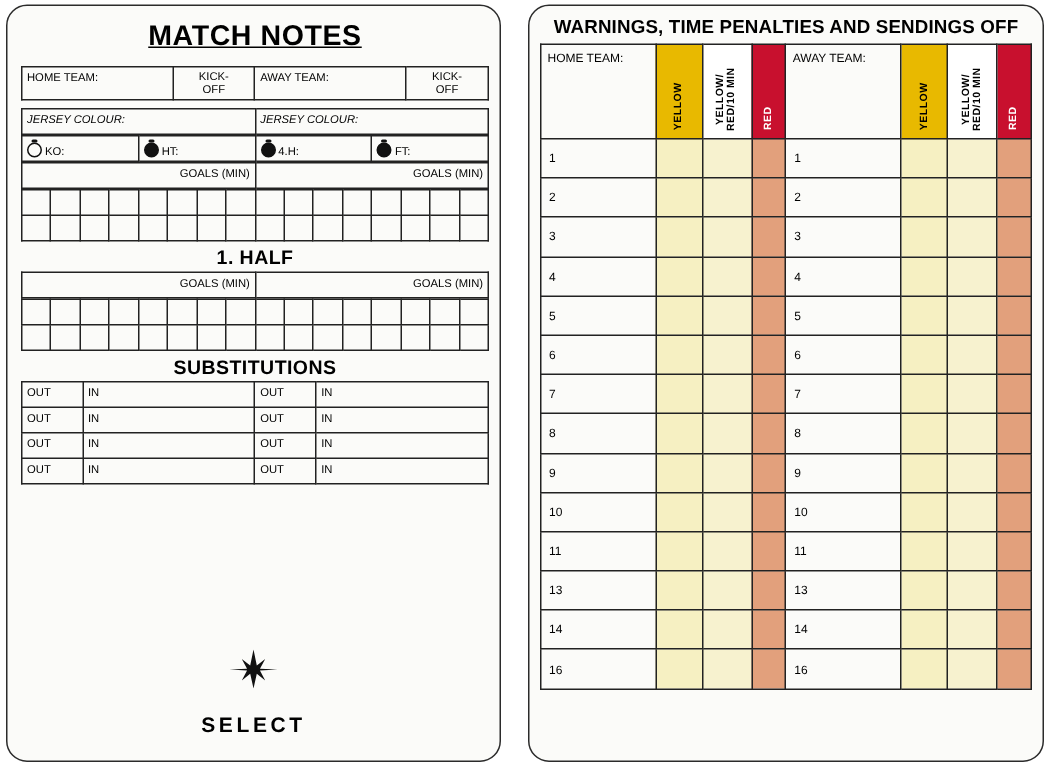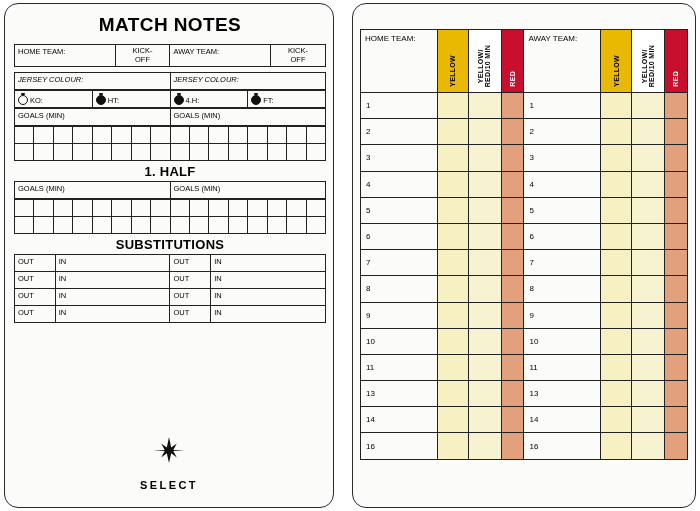--- a/index.html
+++ b/index.html
@@ -56,20 +56,21 @@
     left: 9px;
     top: 6px;
     width: 312px;
   }
   .match-notes {
     font-size: 19px;
     font-weight: bold;
     text-align: center;
     padding: 4px 0 8px 0;
     letter-spacing: 0.4px;
+    text-decoration: underline;
   }
 
   table.grid {
     border-collapse: collapse;
     width: 100%;
     table-layout: fixed;
   }
   table.grid td {
     border: 1px solid #222;
     font-size: 7.5px;
@@ -97,21 +98,21 @@
   .stop::before {
     content: "";
     position: absolute;
     left: 2px; top: -3px;
     width: 4px; height: 2px;
     background: #111;
     border-radius: 1px;
   }
   .stop.filled { background: #111; }
 
-  .goals-head td { height: 12px; }
+  .goals-head td { height: 12px; text-align: right; }
   .minrow td { height: 13px; border: 1px solid #222; }
 
   .subs td { height: 14px; font-size: 7.5px; }
 
   .notes-title {
     text-align: center;
     font-weight: bold;
     font-size: 13px;
     padding-top: 8px;
     letter-spacing: 0.3px;
@@ -119,21 +120,21 @@
 
   
   .logo {
     position: absolute;
     left: 0; right: 0;
     bottom: 16px;
     text-align: center;
   }
   .logo svg { display: block; margin: 0 auto; }
   .logo-text {
-    font-size: 11px;
+    font-size: 14px;
     font-weight: bold;
     letter-spacing: 2.4px;
     margin-top: 16px;
   }
 
   
   .right-title {
     text-align: center;
     font-weight: bold;
     font-size: 12.5px;
@@ -375,20 +376,21 @@
 
     <div class="logo">
       <svg width="34" height="26" viewBox="0 0 34 26">
         <path d="M17 0 L19.2 10.6 L24.8 6.4 L21.3 12.9 L33 13.4 L21.3 14.0 L24.8 20.6 L19.2 16.2 L17 26 L14.8 16.2 L9.2 20.6 L12.7 14.0 L1 13.4 L12.7 12.9 L9.2 6.4 L14.8 10.6 Z" fill="#111"></path>
       </svg>
       <div class="logo-text">SELECT</div>
     </div>
   </div>
 
   <div class="card card-right">
+    <div class="right-title">WARNINGS, TIME PENALTIES AND SENDINGS OFF</div>
 
     <div class="inner-right">
       <table class="warn">
         <colgroup>
           <col style="width:23.5%">
             <col style="width:9.5%">
             <col style="width:10%">
             <col style="width:7%">
           <col style="width:23.5%">
             <col style="width:9.5%">

